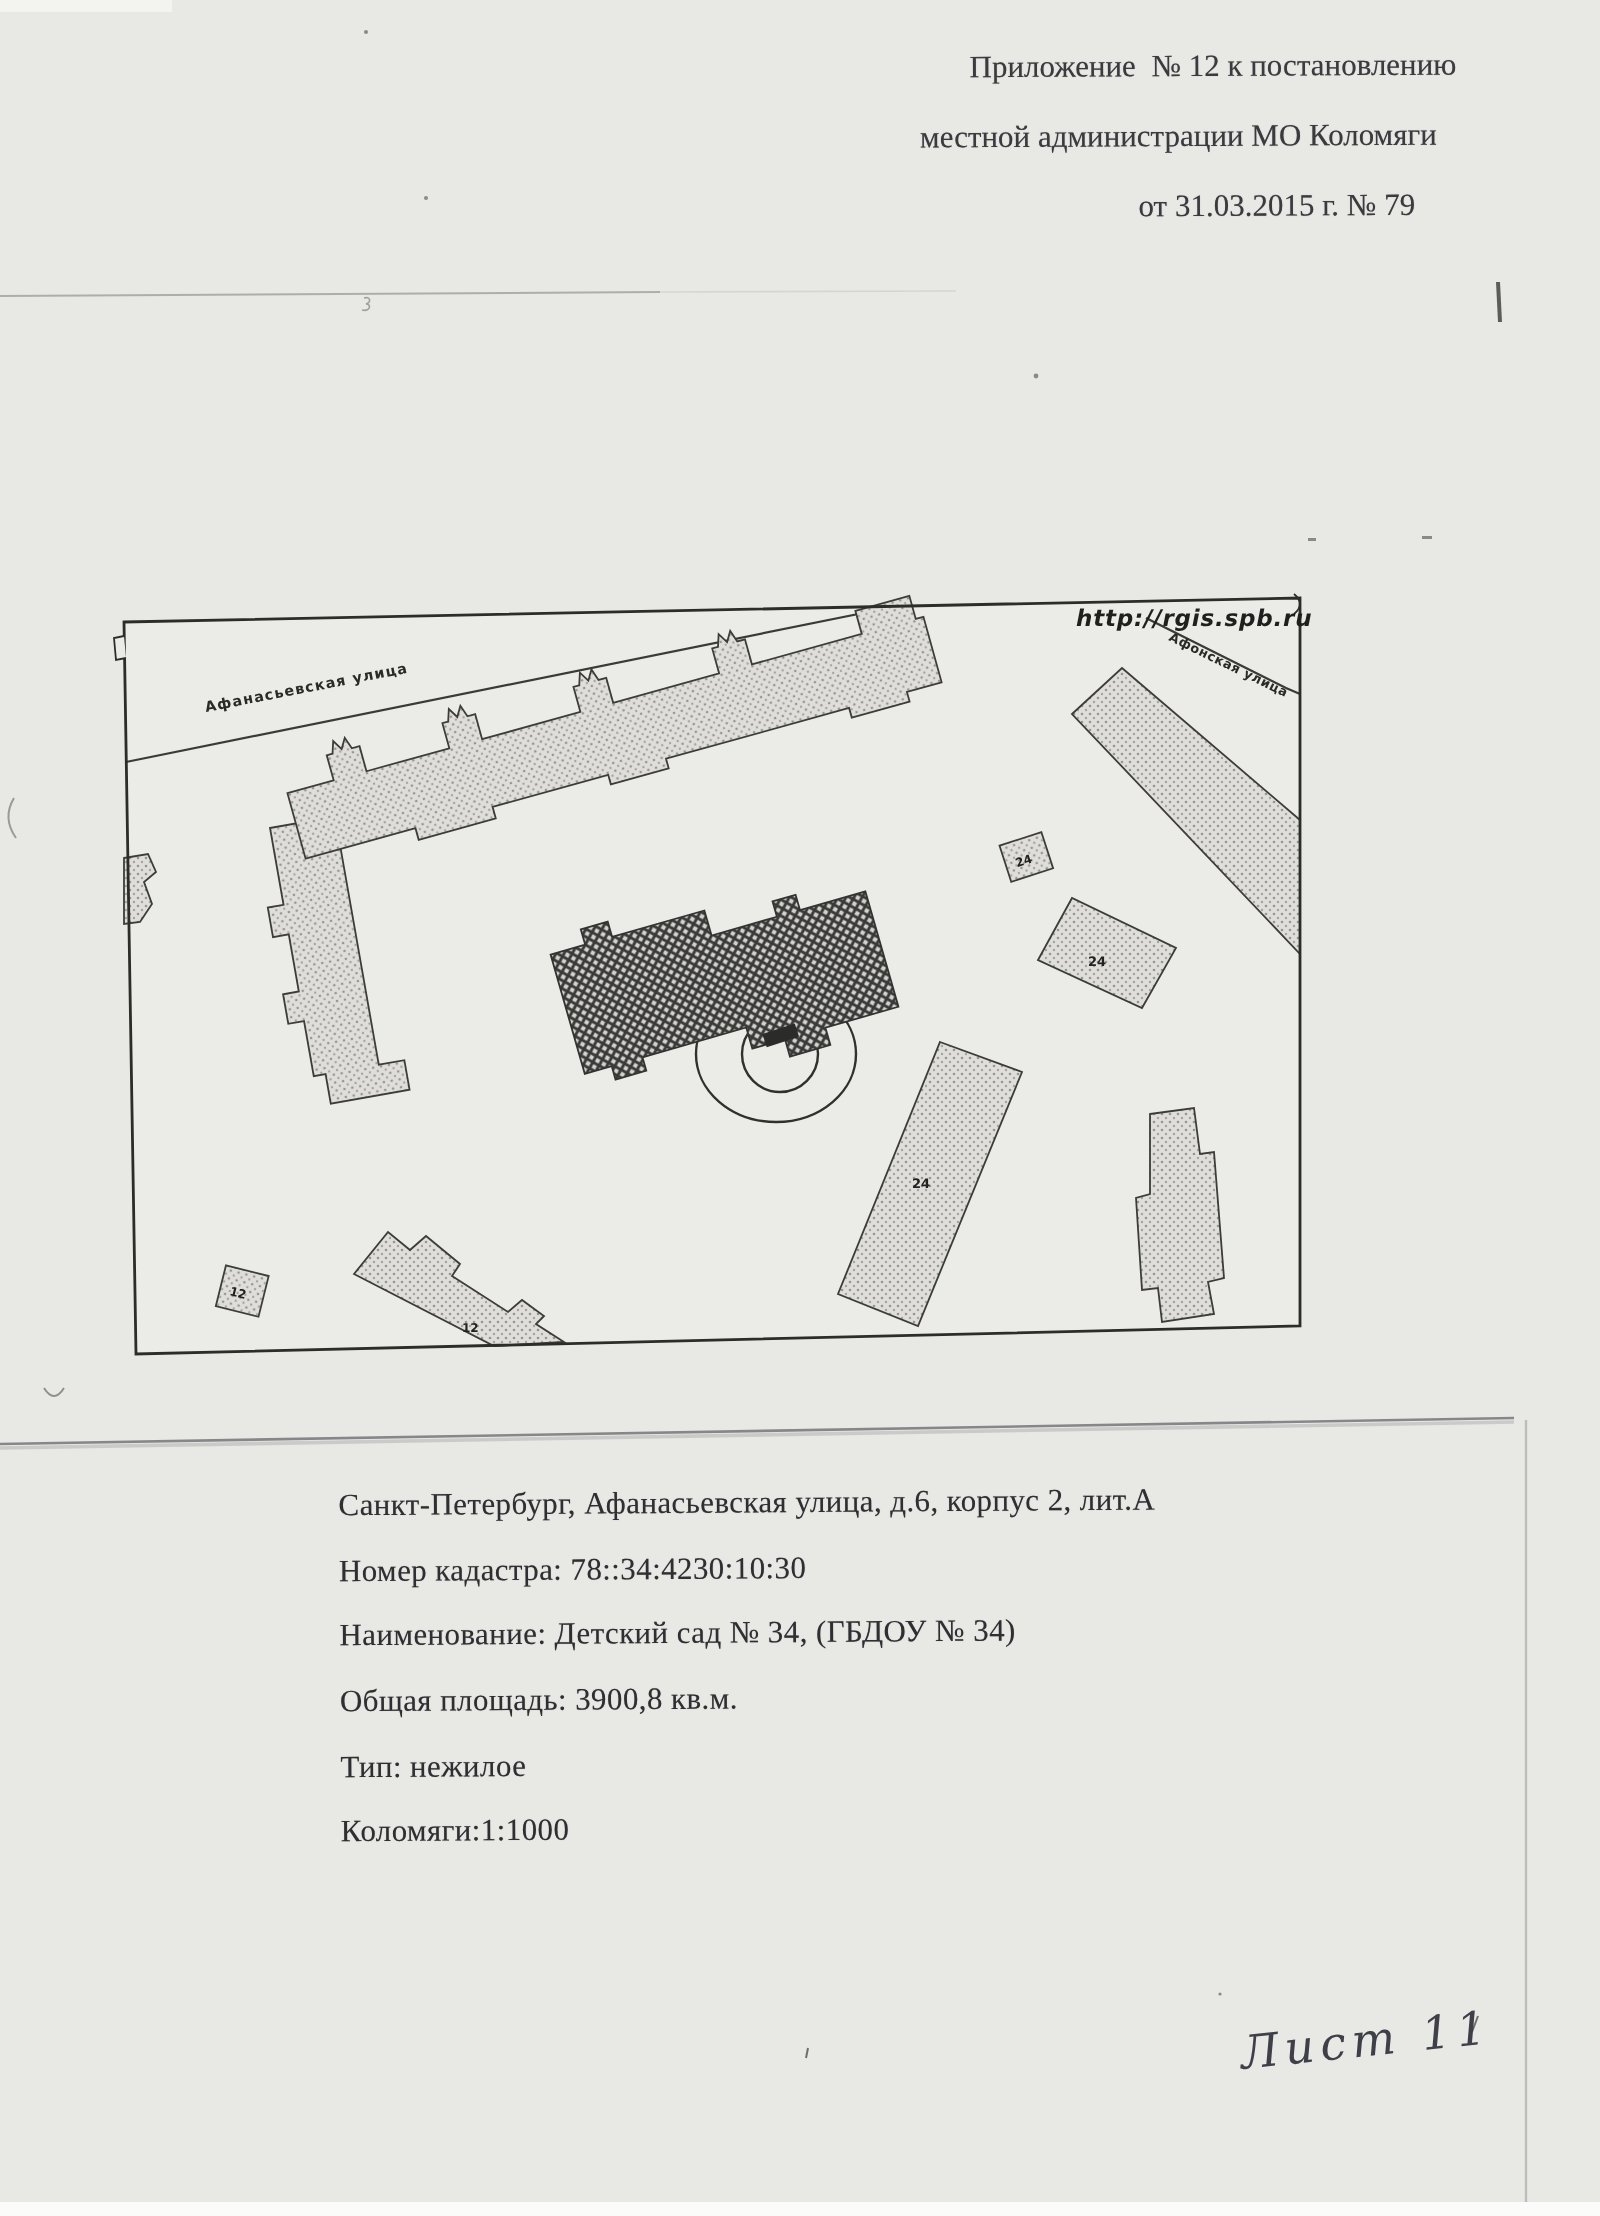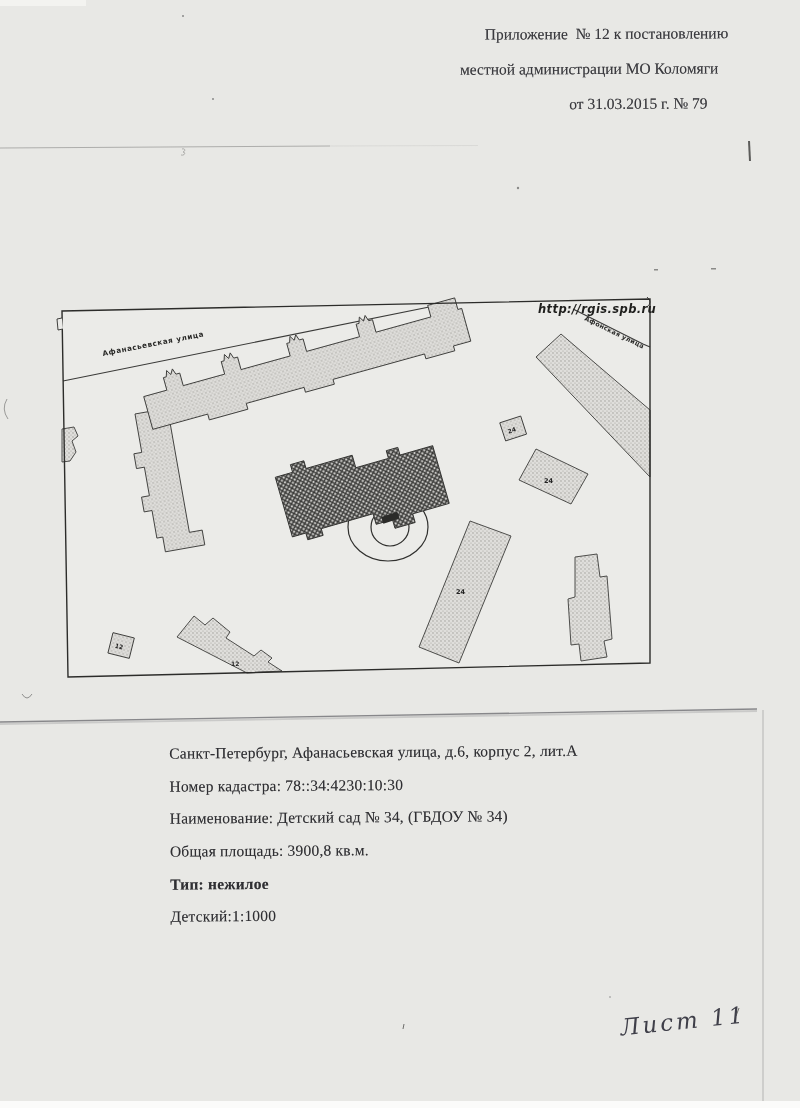--- a/index.html
+++ b/index.html
@@ -18,21 +18,21 @@
   .hdr-line.h2{padding-right:10px;}
   .hdr-line.h3{padding-right:21px;}
   
   .info{position:absolute;left:0;top:0;width:800px;height:0;transform:rotate(-0.4deg);}
   .info-line{
     position:absolute;left:164px;font-size:15.5px;color:#2f2f33;
     letter-spacing:.2px;white-space:pre;
     text-shadow:0 0 .4px rgba(40,40,40,.4);
   }
   .il1{top:743px;} .il2{top:776px;} .il3{top:808px;}
-  .il4{top:841px;} .il5{top:874px;font-weight:bold;} .il6{top:906px;}
+  .il4{top:841px;} .il5{top:874px;} .il6{top:906px;}
   
   .sheet{
     position:absolute;left:620px;top:1008px;
     font-family:"DejaVu Serif",serif;font-style:italic;
     font-size:23px;color:#3f3f49;letter-spacing:3px;
     transform:rotate(-6deg);
   }
   svg{position:absolute;left:0;top:0;}
   svg text{font-family:"DejaVu Sans",sans-serif;}
 </style>
@@ -162,18 +162,18 @@
     <div class="hdr-line h2">местной администрации МО Коломяги</div>
     <div class="hdr-line h3">от 31.03.2015 г. № 79</div>
   </div>
 
   <div class="info">
     <div class="info-line il1">Санкт-Петербург, Афанасьевская улица, д.6, корпус 2, лит.А</div>
     <div class="info-line il2">Номер кадастра: 78::34:4230:10:30</div>
     <div class="info-line il3">Наименование: Детский сад № 34, (ГБДОУ № 34)</div>
     <div class="info-line il4">Общая площадь: 3900,8 кв.м.</div>
     <div class="info-line il5">Тип: нежилое</div>
-    <div class="info-line il6">Детский:1:1000</div>
+    <div class="info-line il6">Коломяги:1:1000</div>
   </div>
 
   <div class="sheet">Лист 11</div>
 
 </div>
 
 </body></html>

